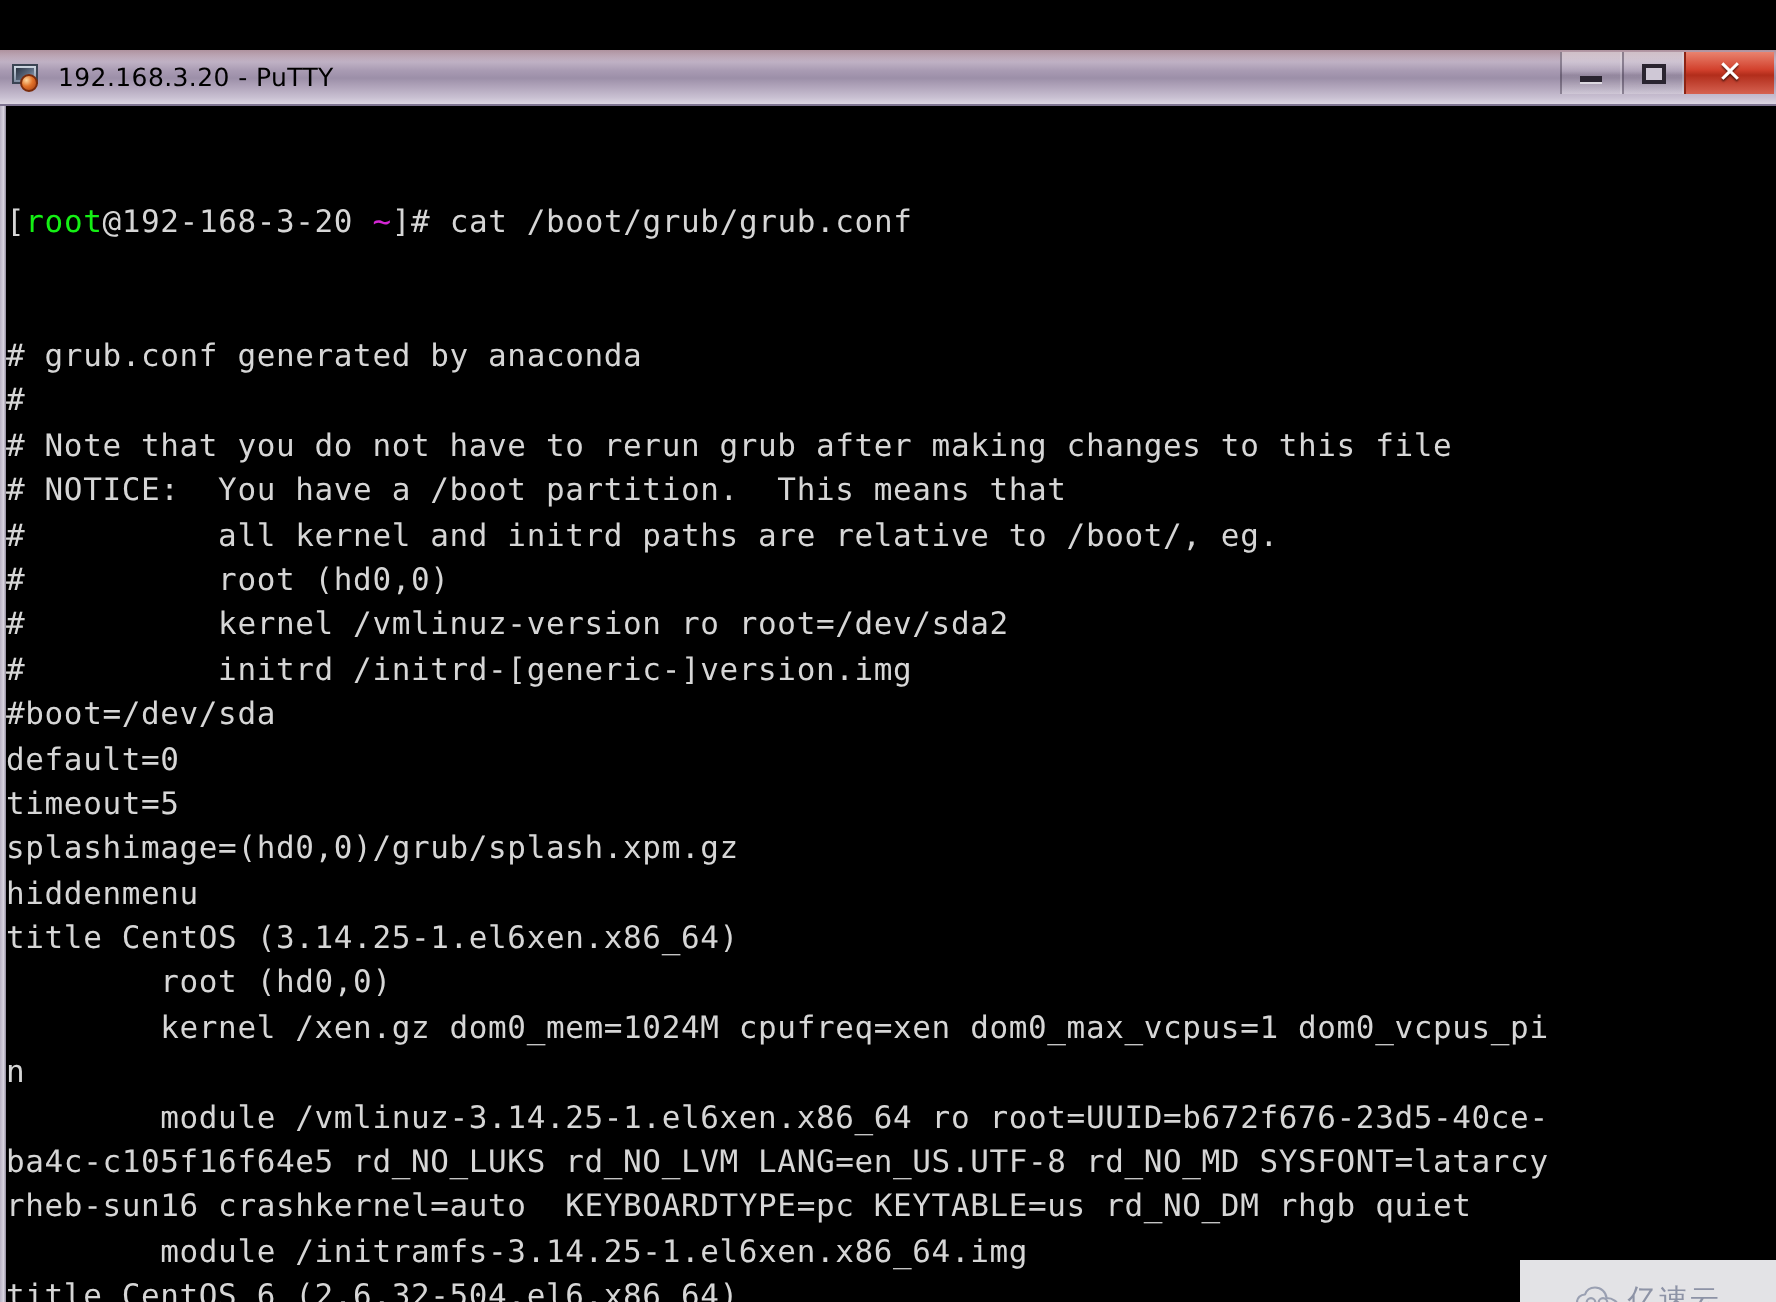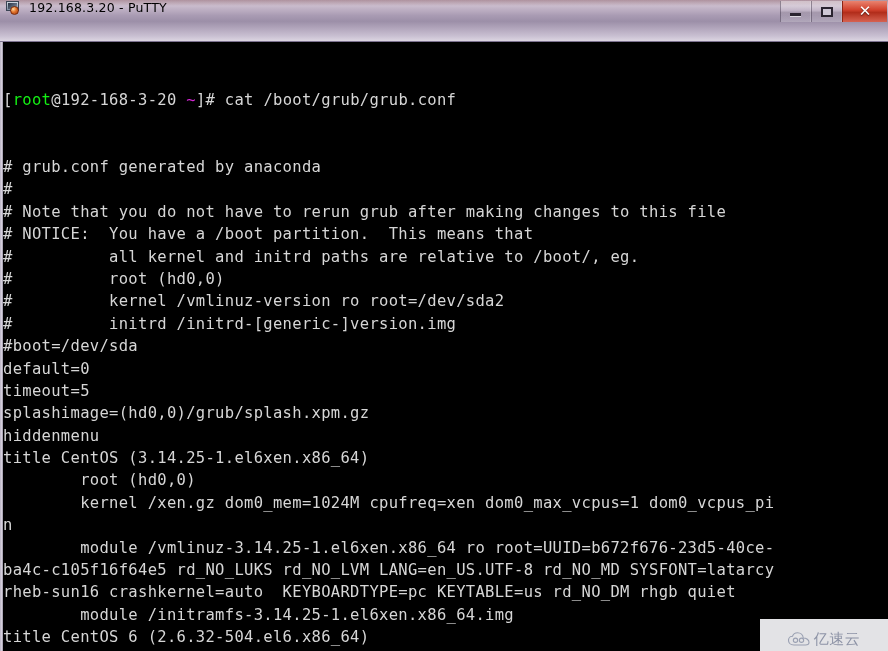--- a/index.html
+++ b/index.html
@@ -17,35 +17,36 @@
     position: relative;
     width: 888px;
     height: 651px;
     overflow: hidden;
     background: #000000;
   }
 
   
   #titlebar {
     position: relative;
-    height: 42px;
+    height: 28px;
     width: 888px;
     box-sizing: border-box;
     background: linear-gradient(to bottom,
         #d8cfd8 0%,
         #cabccd 14%,
         #a99bb3 38%,
         #9c8fa8 52%,
         #b3a7bd 70%,
         #c9c0d2 88%,
         #dcd6e2 100%);
     border-bottom: 1px solid #7d7390;
     display: flex;
-    align-items: flex-start;
-    overflow: hidden;
+    align-items: center;
+    overflow: hidden;
+    margin-top: 25px;
   }
   #titlebar::before {
     content: "";
     position: absolute;
     left: 0; top: 0;
     width: 100%;
     height: 6px;
     background: linear-gradient(to bottom, rgba(140,95,110,0.55), rgba(140,95,110,0));
     pointer-events: none;
   }

